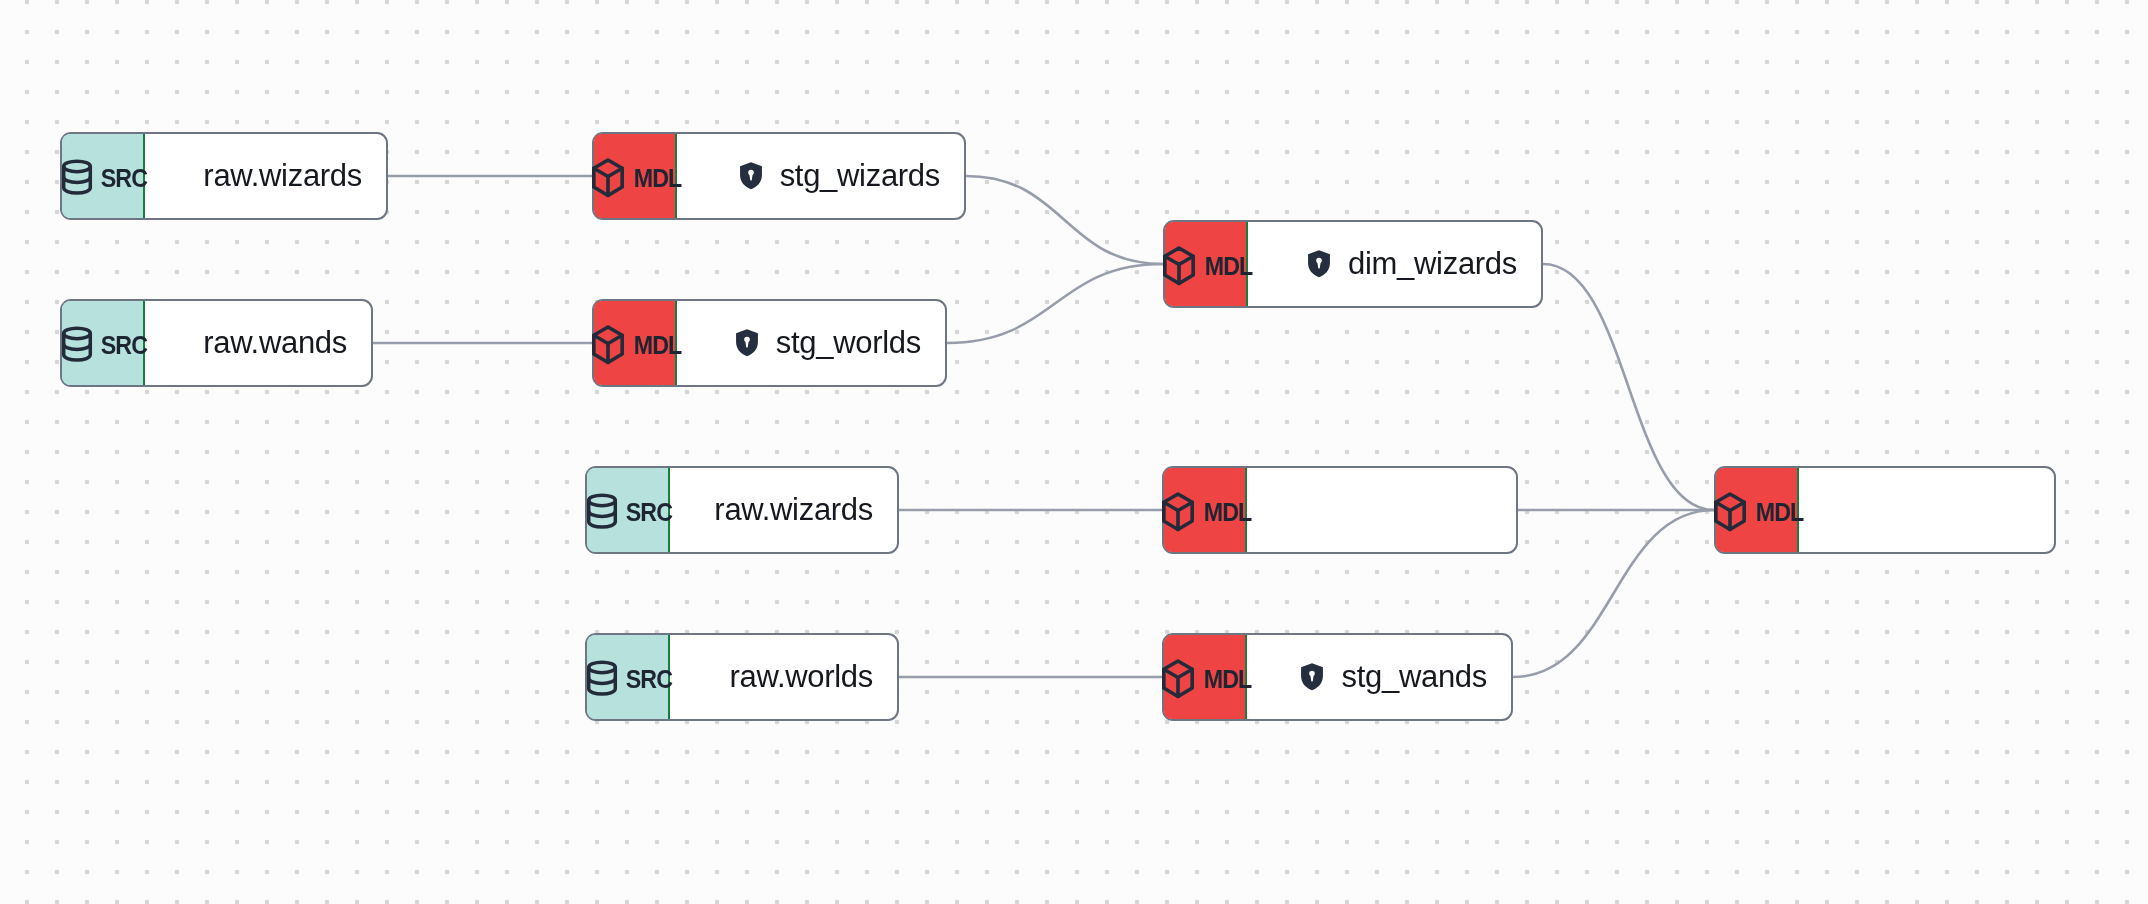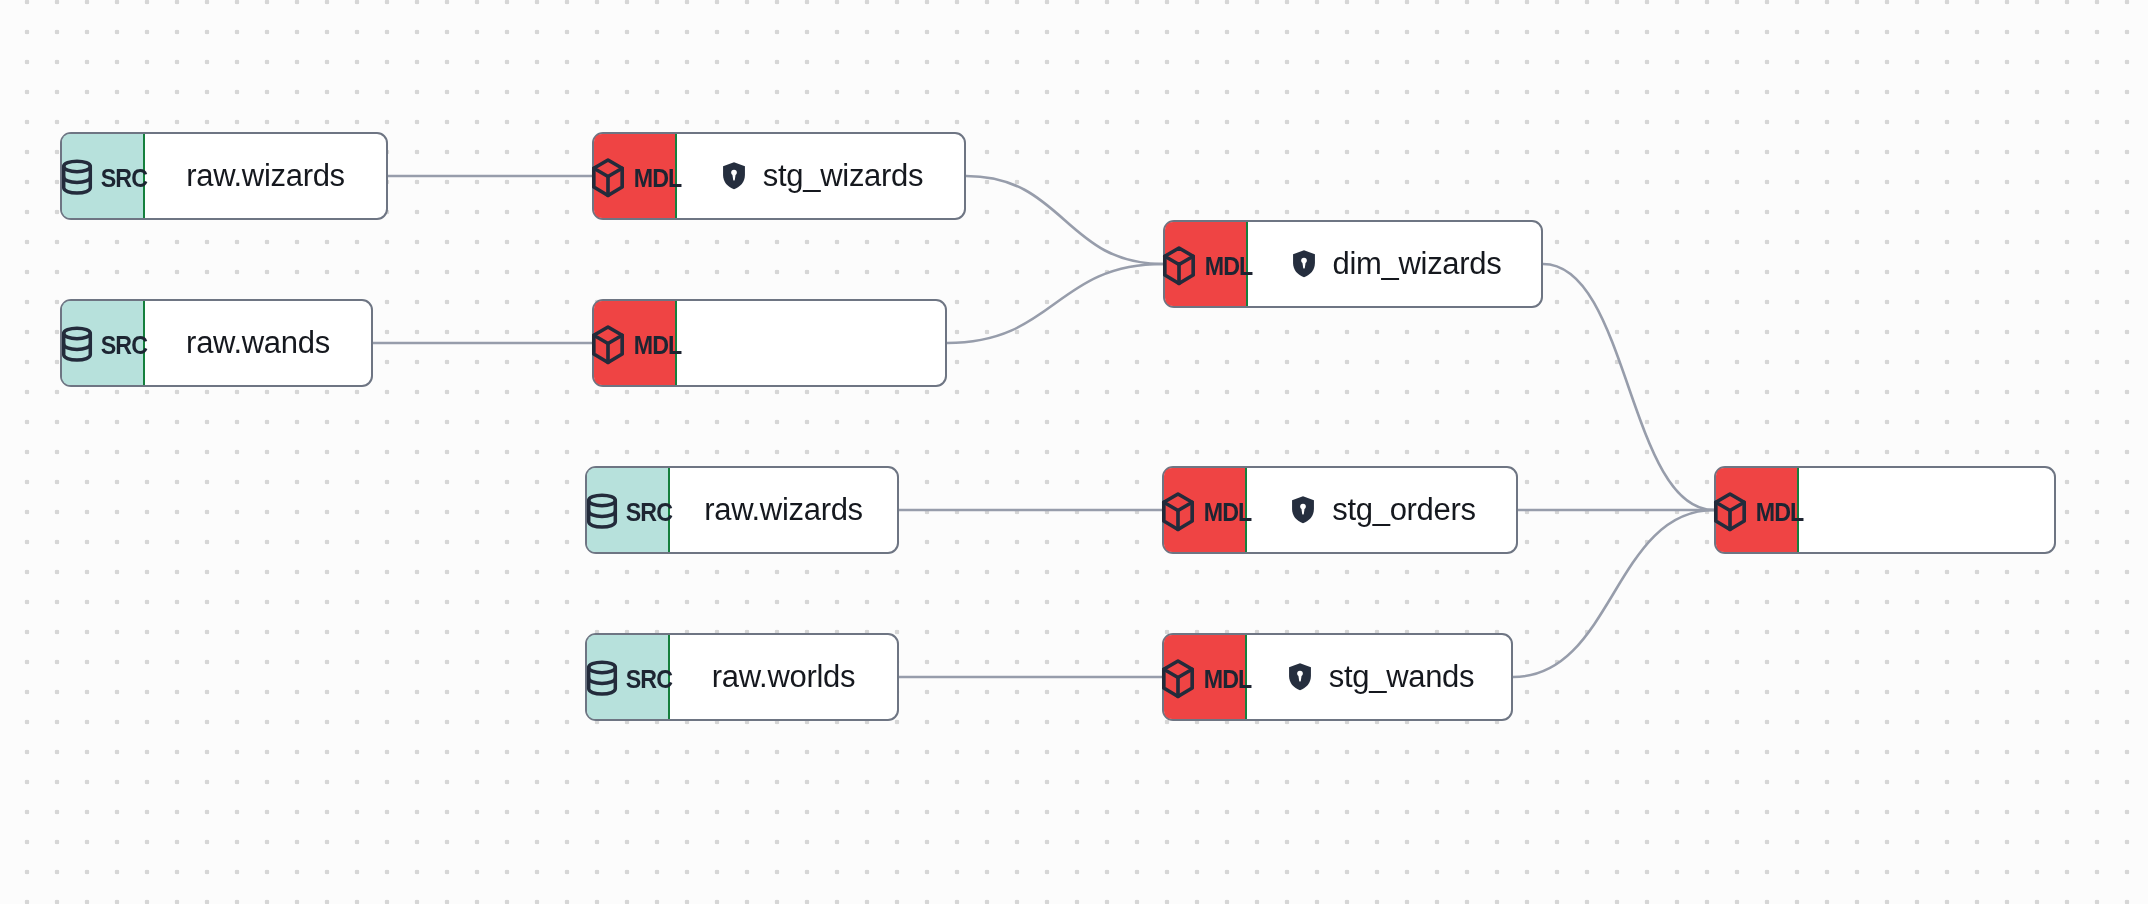--- a/index.html
+++ b/index.html
@@ -30,21 +30,21 @@
     gap:1px;border-right:2px solid #15803d;border-radius:8px 0 0 8px;
     padding-top:4px;
   }
   .node.source .badge{background:#b7e1dc;}
   .node.model  .badge{background:#ef4444;}
   .badge-label{
     font-size:25px;font-weight:600;color:#1d2532;
     letter-spacing:-1px;transform:scaleX(.93);line-height:1.05;
   }
   .body{
-    flex:1;display:flex;align-items:center;justify-content:center;
+    flex:1;display:flex;align-items:center;justify-content:flex-end;
     gap:13px;padding:0 24px;min-width:0;
   }
   .label{font-size:31px;font-weight:500;color:#15181e;white-space:nowrap;letter-spacing:-0.3px;}
   .icon{display:flex;align-items:center;justify-content:center;}
   .icon svg{display:block;}
 </style>
 </head>
 <body>
 
 <div class="canvas">
@@ -118,20 +118,30 @@
     <div class="badge">
       <span class="icon kind-icon">
             <svg width="46" height="46" viewBox="0 0 24 24" fill="none" stroke="#232b3b" stroke-width="1.9" stroke-linecap="round" stroke-linejoin="round">
               <path d="M12 2.6 19.4 6.9 12 11.2 4.6 6.9 Z"></path>
               <path d="M4.6 6.9v9.8l7.4 4.4 7.4-4.4V6.9"></path>
               <path d="M12 11.2v9.9"></path>
             </svg>
           </span>
       <span class="badge-label">MDL</span>
     </div>
+    <div class="body">
+      <span class="icon shield">
+            <svg width="32" height="32" viewBox="0 0 24 24">
+              <path d="M12 1.6 20.2 4.7v6.5c0 5.3-3.5 8.9-8.2 10.7C7.3 20.1 3.8 16.5 3.8 11.2V4.7Z" fill="#252e3e"></path>
+              <circle cx="12" cy="9.4" r="2.1" fill="#ffffff"></circle>
+              <path d="M12 10.6c.75 0 1.2.55 1.08 1.28l-.5 3.1a.59.59 0 0 1-1.16 0l-.5-3.1C10.8 11.15 11.25 10.6 12 10.6Z" fill="#ffffff"></path>
+            </svg>
+          </span>
+      <span class="label">stg_worlds</span>
+    </div>
   </div>
       <div class="node model" style="left: 1163px; top: 220px; width: 380px;">
     <div class="badge">
       <span class="icon kind-icon">
             <svg width="46" height="46" viewBox="0 0 24 24" fill="none" stroke="#232b3b" stroke-width="1.9" stroke-linecap="round" stroke-linejoin="round">
               <path d="M12 2.6 19.4 6.9 12 11.2 4.6 6.9 Z"></path>
               <path d="M4.6 6.9v9.8l7.4 4.4 7.4-4.4V6.9"></path>
               <path d="M12 11.2v9.9"></path>
             </svg>
           </span>
@@ -168,30 +178,20 @@
     <div class="badge">
       <span class="icon kind-icon">
             <svg width="46" height="46" viewBox="0 0 24 24" fill="none" stroke="#232b3b" stroke-width="1.9" stroke-linecap="round" stroke-linejoin="round">
               <path d="M12 2.6 19.4 6.9 12 11.2 4.6 6.9 Z"></path>
               <path d="M4.6 6.9v9.8l7.4 4.4 7.4-4.4V6.9"></path>
               <path d="M12 11.2v9.9"></path>
             </svg>
           </span>
       <span class="badge-label">MDL</span>
     </div>
-    <div class="body">
-      <span class="icon shield">
-            <svg width="32" height="32" viewBox="0 0 24 24">
-              <path d="M12 1.6 20.2 4.7v6.5c0 5.3-3.5 8.9-8.2 10.7C7.3 20.1 3.8 16.5 3.8 11.2V4.7Z" fill="#252e3e"></path>
-              <circle cx="12" cy="9.4" r="2.1" fill="#ffffff"></circle>
-              <path d="M12 10.6c.75 0 1.2.55 1.08 1.28l-.5 3.1a.59.59 0 0 1-1.16 0l-.5-3.1C10.8 11.15 11.25 10.6 12 10.6Z" fill="#ffffff"></path>
-            </svg>
-          </span>
-      <span class="label">stg_orders</span>
-    </div>
   </div>
       <div class="node source" style="left: 585px; top: 633px; width: 314px;">
     <div class="badge">
       <span class="icon kind-icon">
             <svg width="42" height="42" viewBox="0 0 24 24" fill="none" stroke="#232b3b" stroke-width="2" stroke-linecap="round" stroke-linejoin="round">
               <ellipse cx="12" cy="5.4" rx="7.6" ry="3"></ellipse>
               <path d="M4.4 5.4v6.1c0 1.66 3.4 3 7.6 3s7.6-1.34 7.6-3V5.4"></path>
               <path d="M4.4 11.5v6.1c0 1.66 3.4 3 7.6 3s7.6-1.34 7.6-3v-6.1"></path>
             </svg>
           </span>

